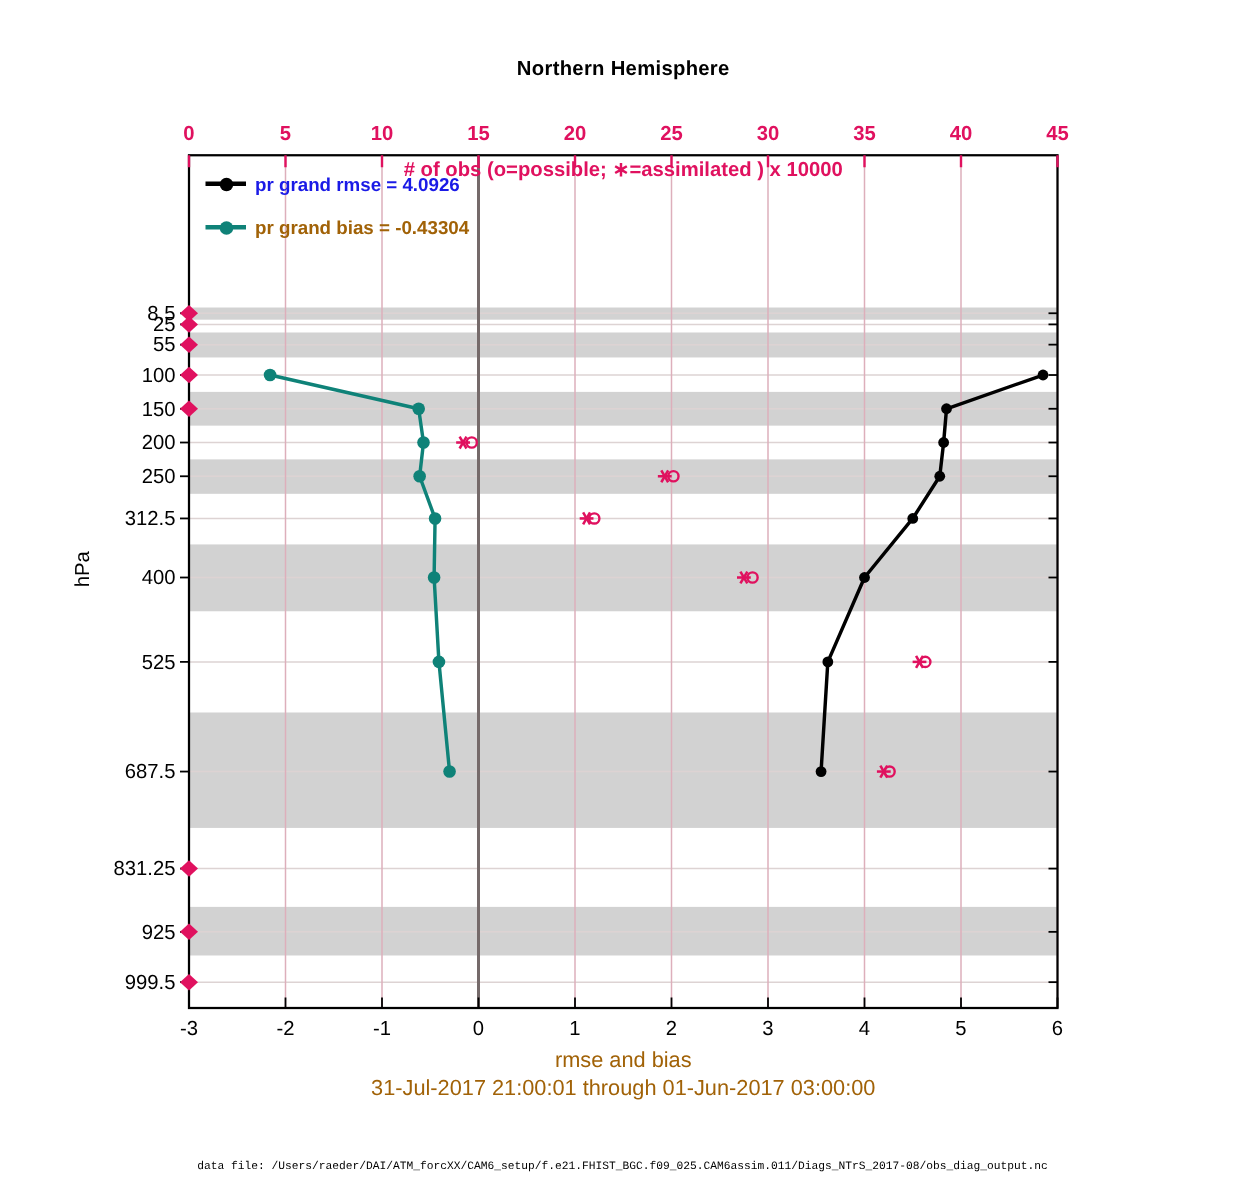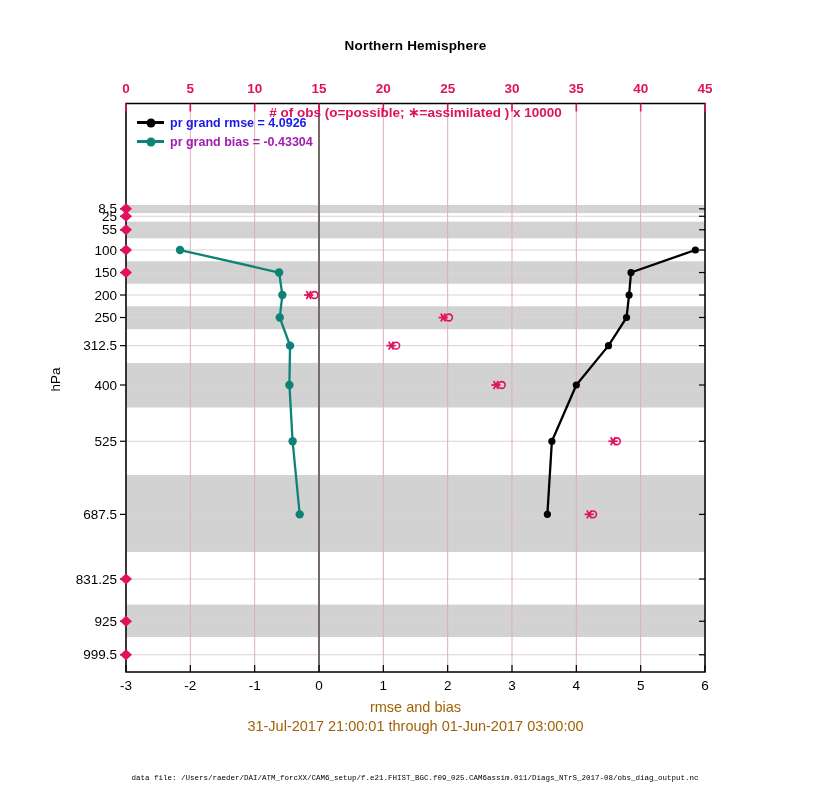--- a/index.html
+++ b/index.html
@@ -2,21 +2,21 @@
 <html><head>
 <meta charset="utf-8">
 <style>
   html,body{margin:0;padding:0;background:#ffffff;}
   body{font-family:"Liberation Sans", sans-serif;}
   #stage{position:relative;width:830px;height:800px;background:#fff;overflow:hidden;}
   .abs{position:absolute;}
   .plot-centered{left:126px;width:579px;text-align:center;}
   .title-line{font-weight:bold;font-size:13.5px;color:#000;letter-spacing:0.2px;margin-top:25px;}
   .obs-label{font-weight:bold;font-size:13.5px;}
-  #legend{left:137px;top:114px;display:flex;flex-direction:column;gap:2px;}
+  #legend{left:137px;top:114px;display:flex;flex-direction:column;gap:12px;}
   .legend-row{display:flex;align-items:center;height:17px;}
   .legend-sample{position:relative;width:27px;height:3px;margin-right:6px;flex:0 0 27px;}
   .legend-sample .dot{position:absolute;left:50%;top:50%;width:9px;height:9px;border-radius:50%;transform:translate(-50%,-50%);}
   .legend-label{font-size:12.5px;font-weight:bold;}
   #ylabel{left:38px;top:372px;width:34px;text-align:center;font-size:13.5px;color:#000;transform:rotate(-90deg);}
   #xlabel,#dateline{font-size:14.5px;color:#a16207;}
   #footer{left:0;width:830px;text-align:center;font-size:7.5px;color:#000;}
 </style>
 </head>
 <body>
@@ -211,21 +211,21 @@
     <div class="legend-row">
       <span class="legend-sample" style="background: rgb(0, 0, 0);">
           <span class="dot" style="background: rgb(0, 0, 0);"></span>
         </span>
       <span class="legend-label" style="color: rgb(26, 26, 230);">pr grand rmse = 4.0926</span>
     </div>
     <div class="legend-row">
       <span class="legend-sample" style="background: rgb(15, 130, 120);">
           <span class="dot" style="background: rgb(15, 130, 120);"></span>
         </span>
-      <span class="legend-label" style="color: #a21caf;">pr grand bias = -0.43304</span>
+      <span class="legend-label" style="color: #a16207;">pr grand bias = -0.43304</span>
     </div>
   </div>
 
   <div id="ylabel" class="abs">hPa</div>
   <div id="xlabel" class="abs plot-centered" style="top:699px;">rmse and bias</div>
   <div id="dateline" class="abs plot-centered" style="top:718px;">31-Jul-2017 21:00:01 through 01-Jun-2017 03:00:00</div>
   <div id="footer" class="abs" style="top:774px;font-family:Liberation Mono, monospace;">data file: /Users/raeder/DAI/ATM_forcXX/CAM6_setup/f.e21.FHIST_BGC.f09_025.CAM6assim.011/Diags_NTrS_2017-08/obs_diag_output.nc</div>
 
 </div>
 

